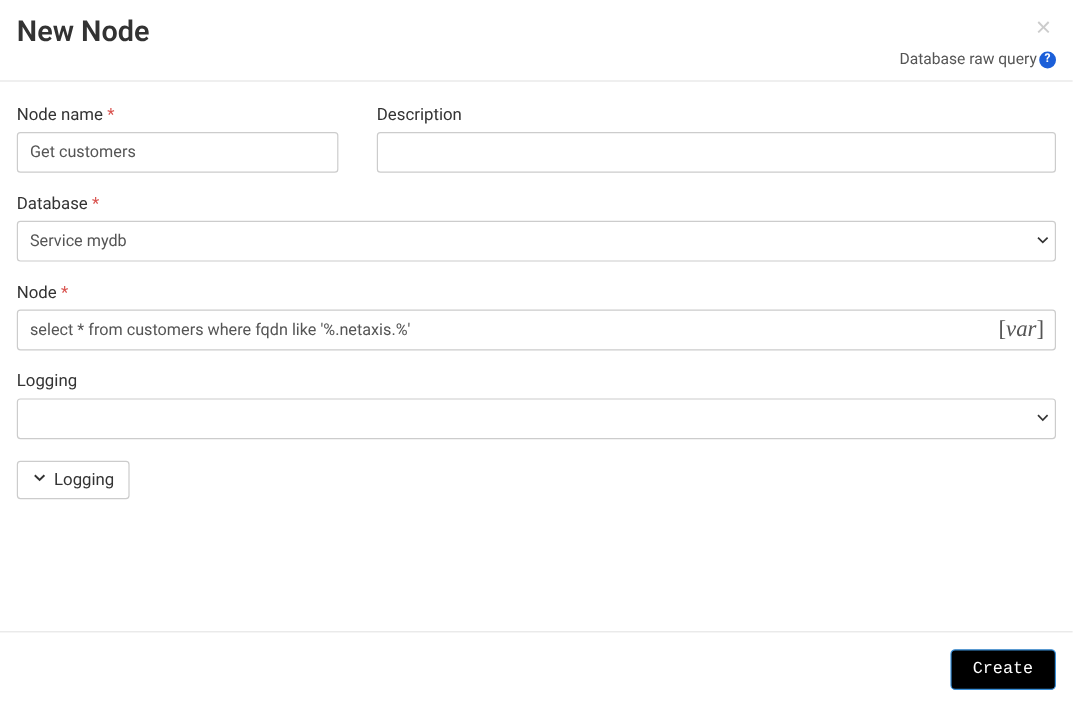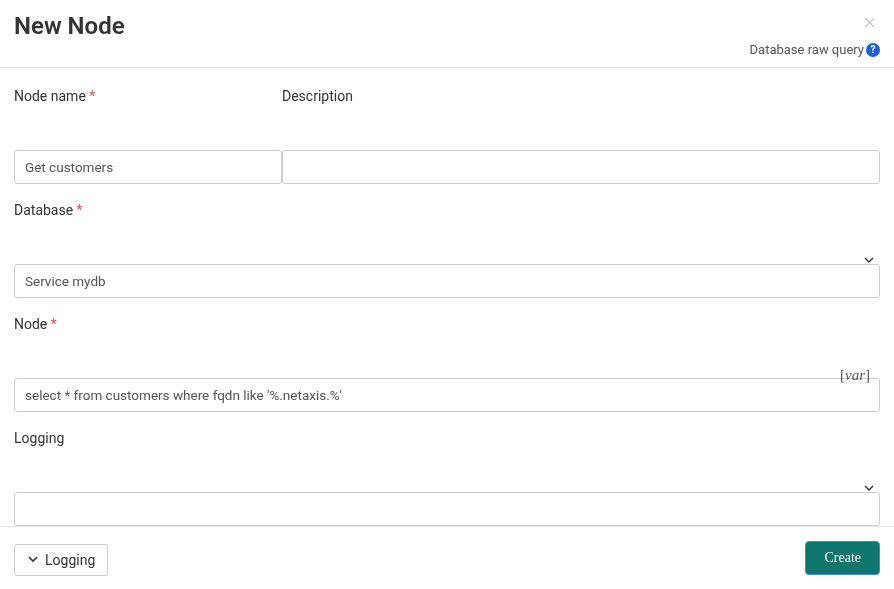--- a/index.html
+++ b/index.html
@@ -55,20 +55,21 @@
       color: #fff;
       border-radius: 50%;
       font-size: 10px;
       font-weight: bold;
     }
     .form-area {
       padding: 20px 14px 10px 14px;
     }
     .row {
       display: flex;
+      gap: 32px;
       margin-bottom: 18px;
     }
     .col-name { width: 268px; }
     .col-desc { flex: 1; }
     .full { width: 100%; margin-bottom: 18px; }
     .label {
       display: block;
       color: #333;
       font-size: 14px;
       margin-bottom: 6px;
@@ -77,21 +78,20 @@
     .control {
       width: 100%;
       height: 34px;
       padding: 6px 10px;
       font-size: 13.5px;
       border: 1px solid #ccc;
       border-radius: 3px;
       background: #fff;
       color: #555;
       font-family: inherit;
-      margin-top: 40px;
     }
     select.control {
       appearance: none;
       -webkit-appearance: none;
       background-image: none;
       padding-right: 28px;
     }
     .select-wrap { position: relative; }
     .select-caret {
       position: absolute;
@@ -104,21 +104,21 @@
     }
     .query-wrap { position: relative; }
     .var-hint {
       position: absolute;
       right: 10px;
       top: 50%;
       transform: translateY(-50%);
       font-family: "Times New Roman", serif;
       font-style: italic;
       color: #555;
-      font-size: 15px;
+      font-size: 19px;
       pointer-events: none;
     }
     .var-hint .br { font-style: normal; }
     .help-text {
       font-size: 12.5px;
       color: #777;
       margin-top: -12px;
       margin-bottom: 18px;
     }
     .logging-btn {
@@ -139,28 +139,28 @@
     .footer {
       position: absolute;
       bottom: 0;
       left: 0;
       right: 0;
       border-top: 1px solid #e5e5e5;
       padding: 14px;
       text-align: right;
     }
     .create-btn {
-      background: #0f766e;
+      background: #000000;
       color: #fff;
       border: 1px solid #3a8fd8;
       border-radius: 4px;
       padding: 8px 18px;
       font-size: 14px;
       cursor: pointer;
-      font-family: Liberation Serif, serif;
+      font-family: Liberation Mono, monospace;
     }
   </style>
 </head>
 <body>
 
 <div class="header">
   <button class="close-btn">
     <span>×</span>
   </button>
   <div class="title">New Node</div>

